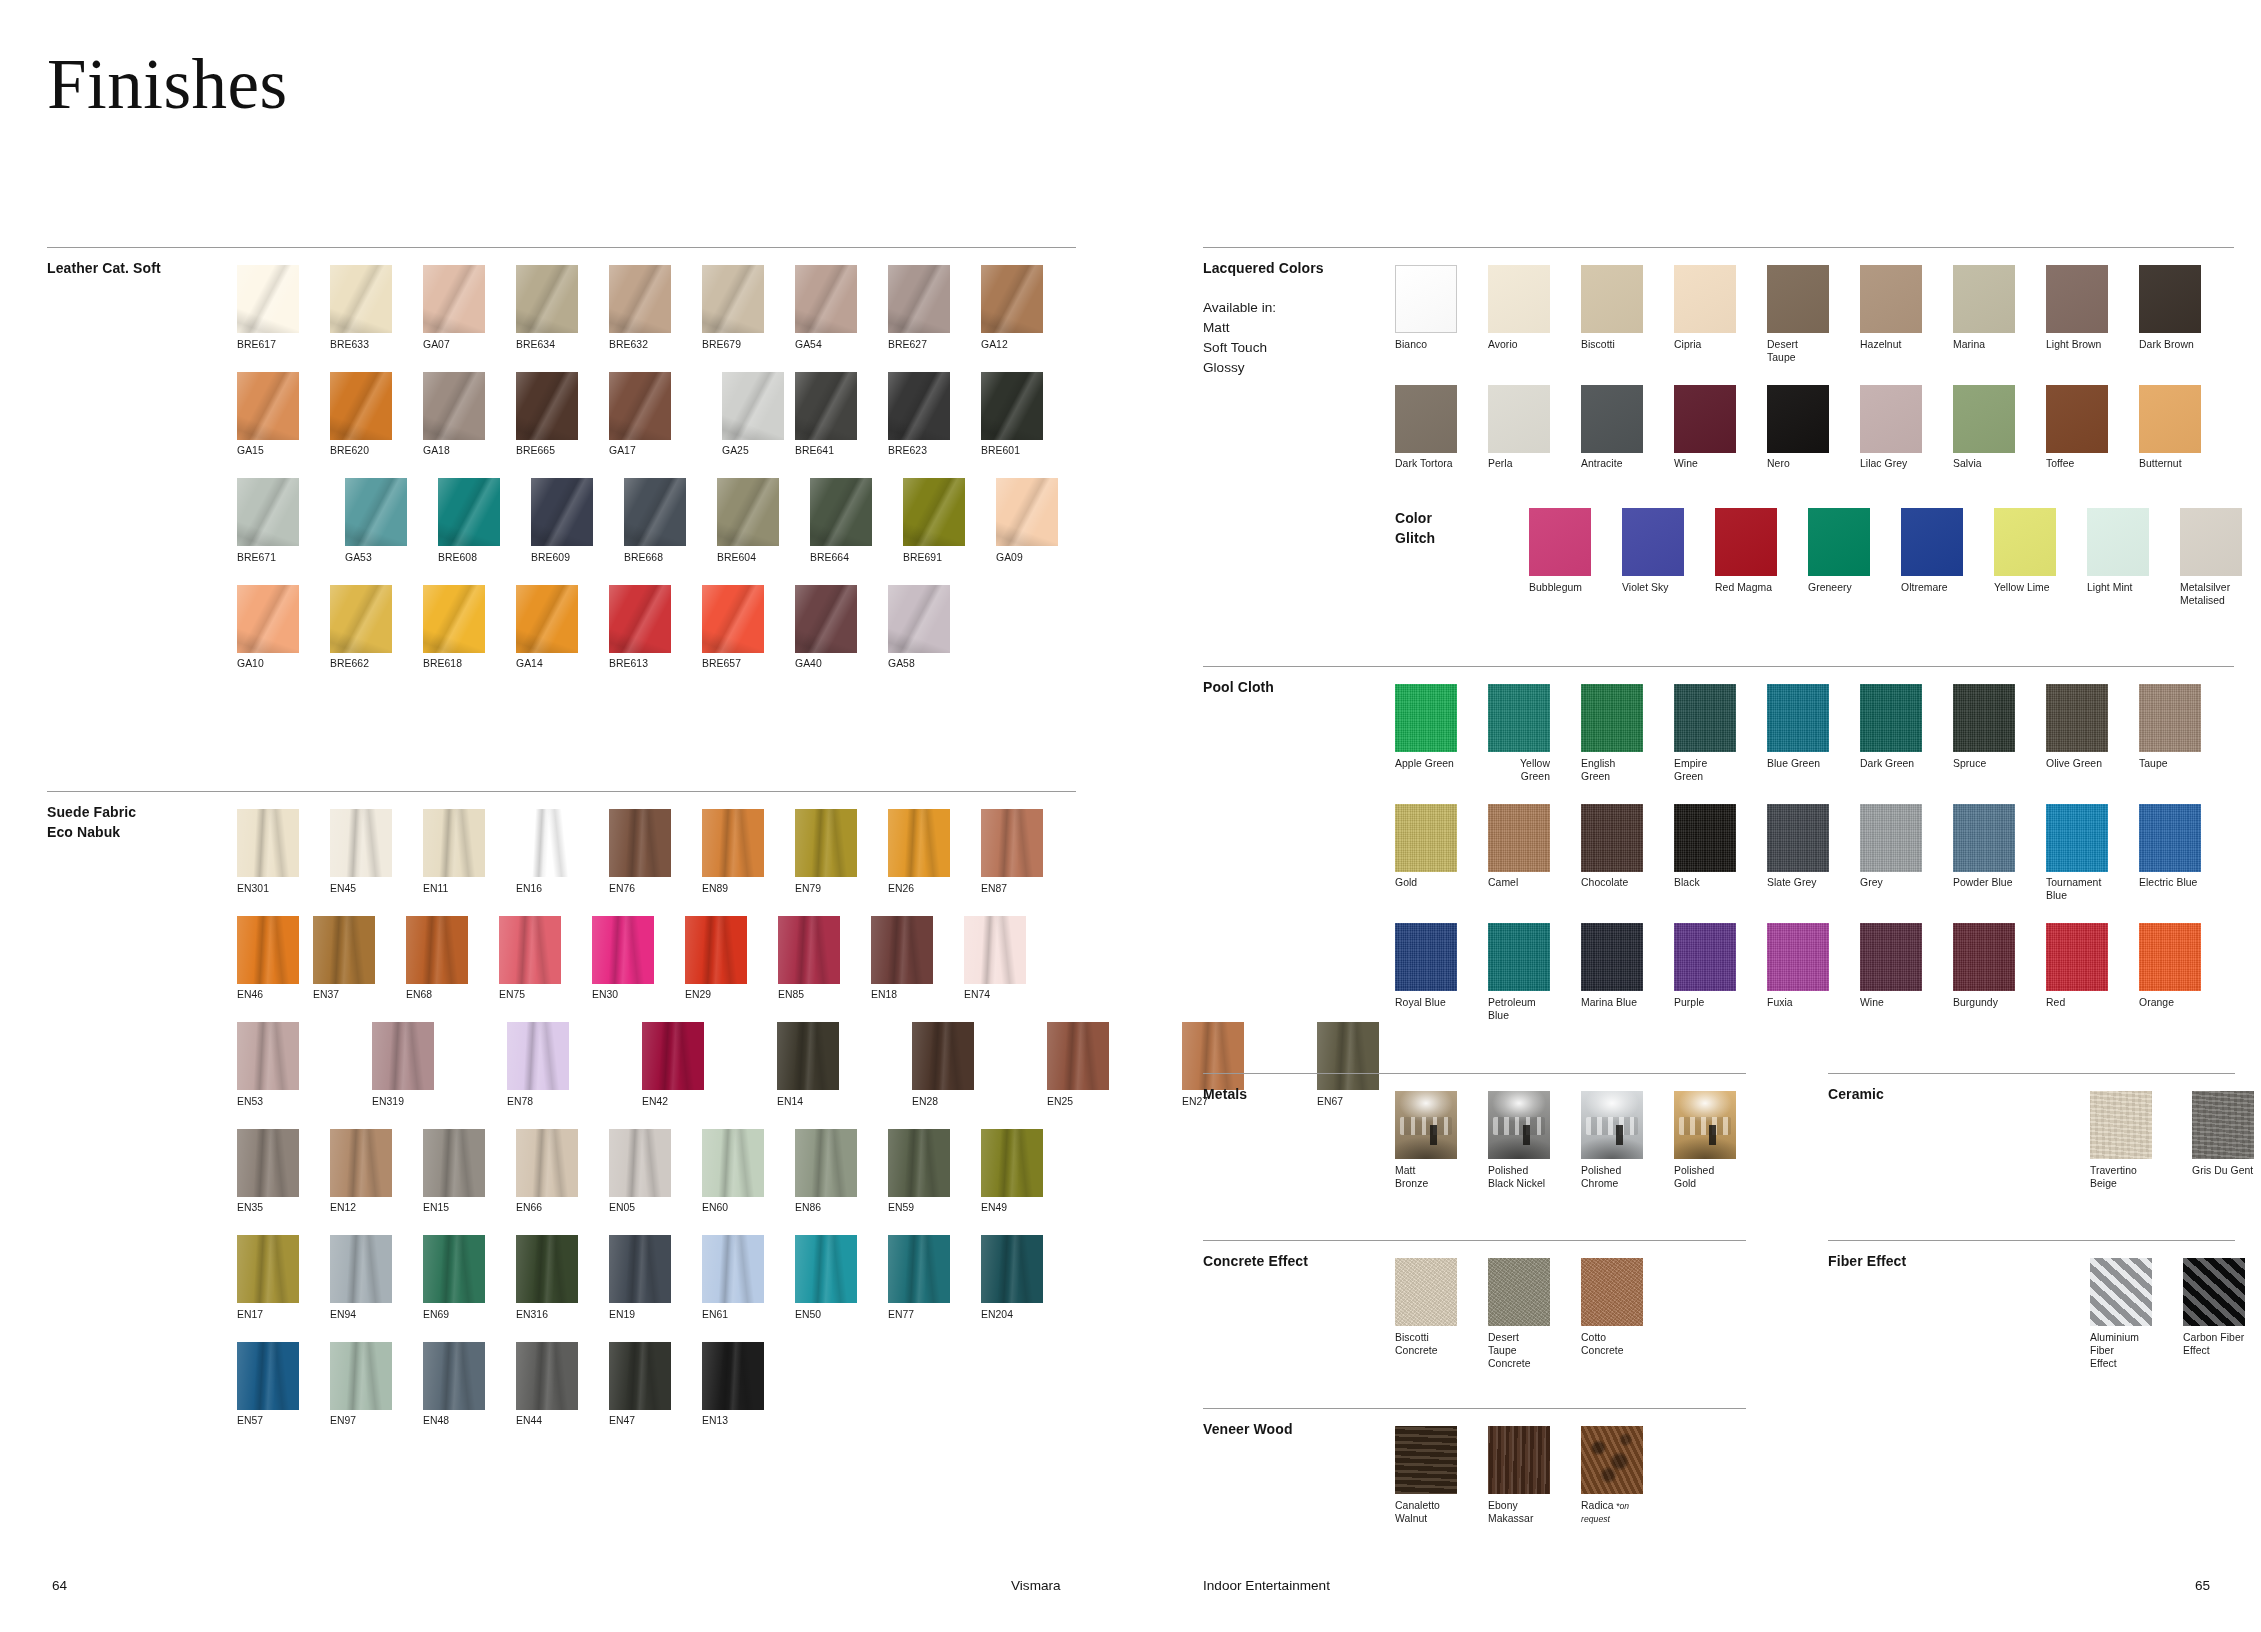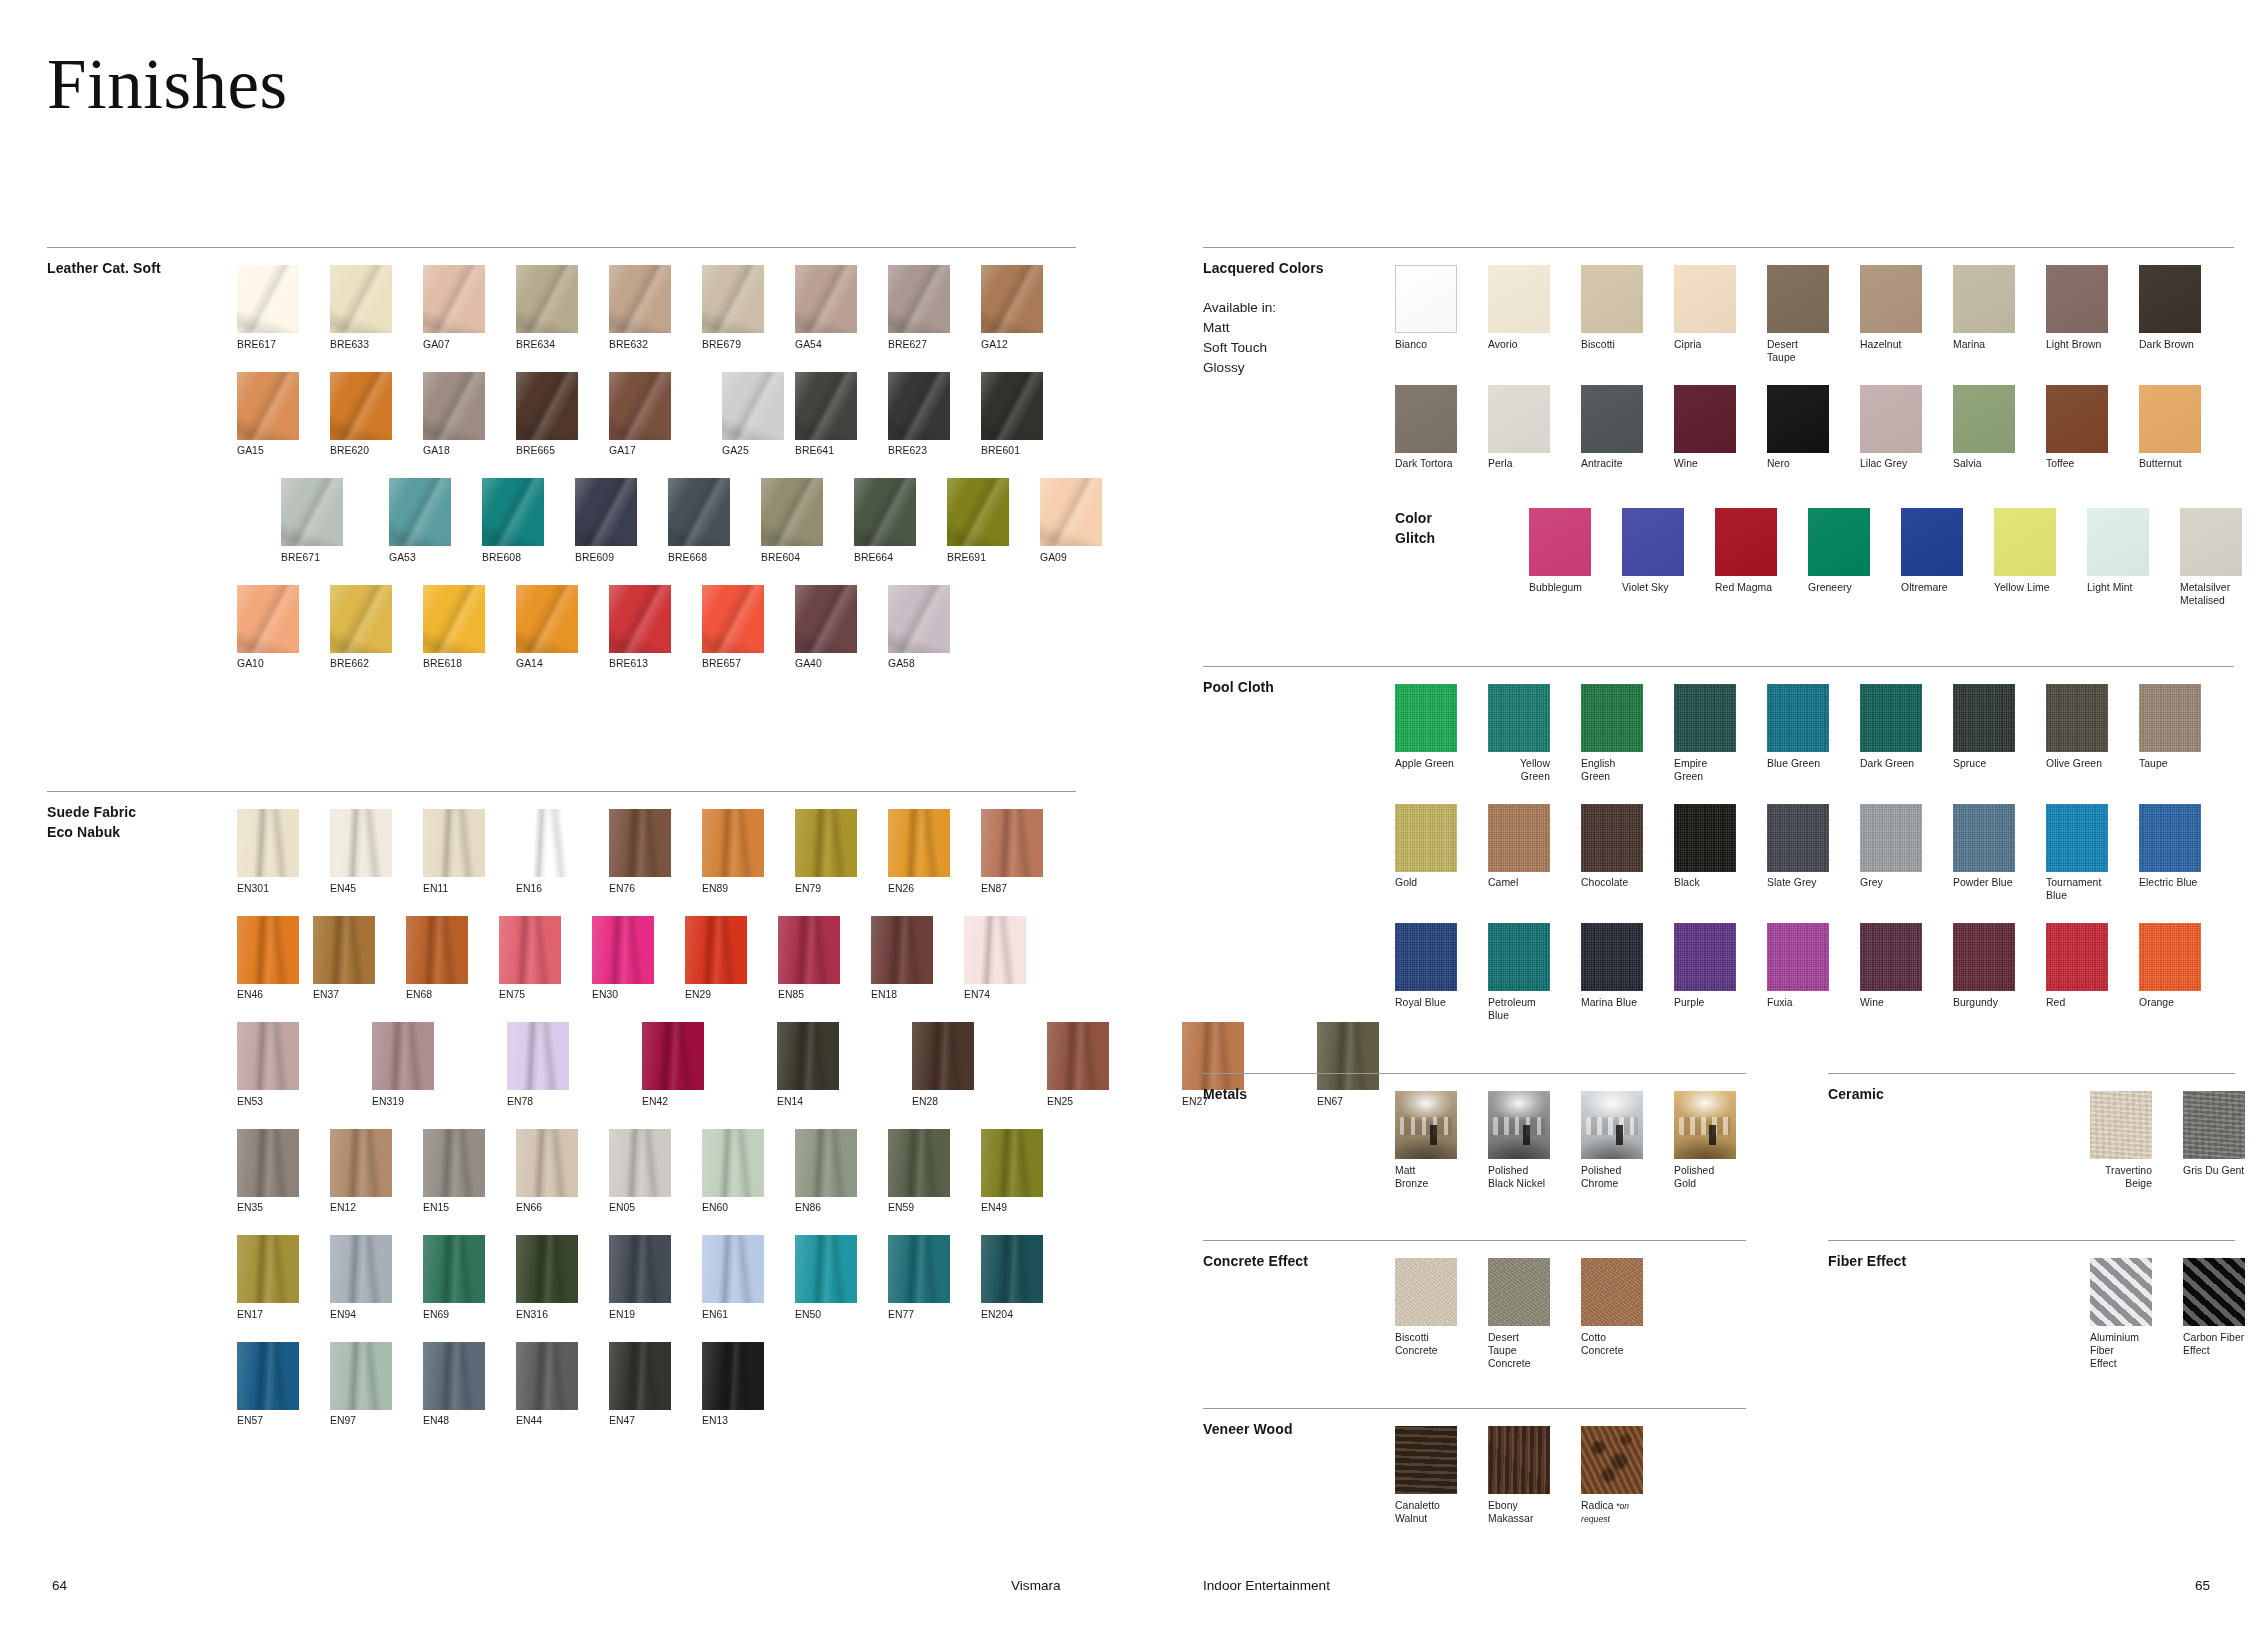--- a/index.html
+++ b/index.html
@@ -231,21 +231,21 @@
             <div class="cell" style="width: 62px; margin-right: 31px;">
               <div class="sw leather" style="width: 62px; height: 68px; background-color: rgb(55, 55, 55);"></div>
               <div class="cap">BRE623</div>
             </div>
             <div class="cell" style="width: 62px; margin-right: 31px;">
               <div class="sw leather" style="width: 62px; height: 68px; background-color: rgb(47, 51, 44);"></div>
               <div class="cap">BRE601</div>
             </div>
           </div>
           <div class="row" style="margin-bottom: 21px;">
-            <div class="cell" style="width: 77px; margin-right: 31px; margin-left: 44px;">
+            <div class="cell" style="width: 77px; margin-right: 31px;">
               <div class="sw leather" style="width: 62px; height: 68px; background-color: rgb(185, 194, 186);"></div>
               <div class="cap">BRE671</div>
             </div>
             <div class="cell" style="width: 62px; margin-right: 31px;">
               <div class="sw leather" style="width: 62px; height: 68px; background-color: rgb(90, 156, 160);"></div>
               <div class="cap">GA53</div>
             </div>
             <div class="cell" style="width: 62px; margin-right: 31px;">
               <div class="sw leather" style="width: 62px; height: 68px; background-color: rgb(20, 130, 126);"></div>
               <div class="cap">BRE608</div>
@@ -844,21 +844,21 @@
         </div>
     </div>
 
     <div class="section" style="left:697px; top:1072px; width:407px;">
       <div class="rule"></div>
       <div class="label-col" style="width:181px;">
         <div class="sec-label">Ceramic</div>
       </div>
       <div class="rows" id="grid-ceramic" style="left:262px; top:18px;">
           <div class="row" style="margin-bottom: 21px;">
-            <div class="cell" style="width: 62px; margin-right: 31px; text-align: right;">
+            <div class="cell" style="width: 62px; margin-right: 40px;">
               <div class="sw stone" style="width: 62px; height: 68px; background-color: rgb(221, 210, 189);"></div>
               <div class="cap">Travertino
 Beige</div>
             </div>
             <div class="cell" style="width: 62px; margin-right: 31px;">
               <div class="sw stone" style="width: 62px; height: 68px; background-color: rgb(110, 107, 102);"></div>
               <div class="cap">Gris Du Gent</div>
             </div>
           </div>
         </div>

